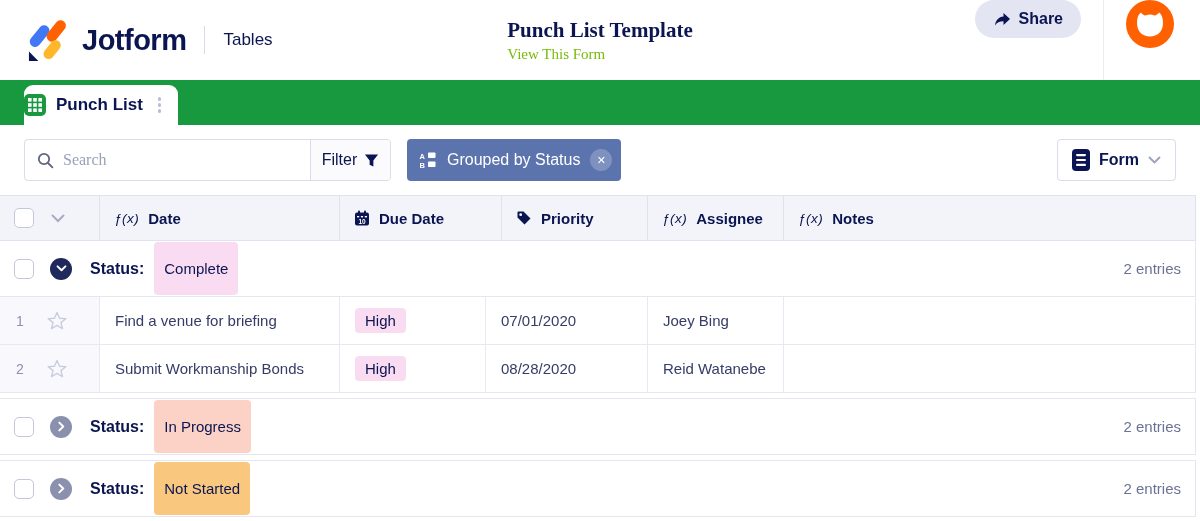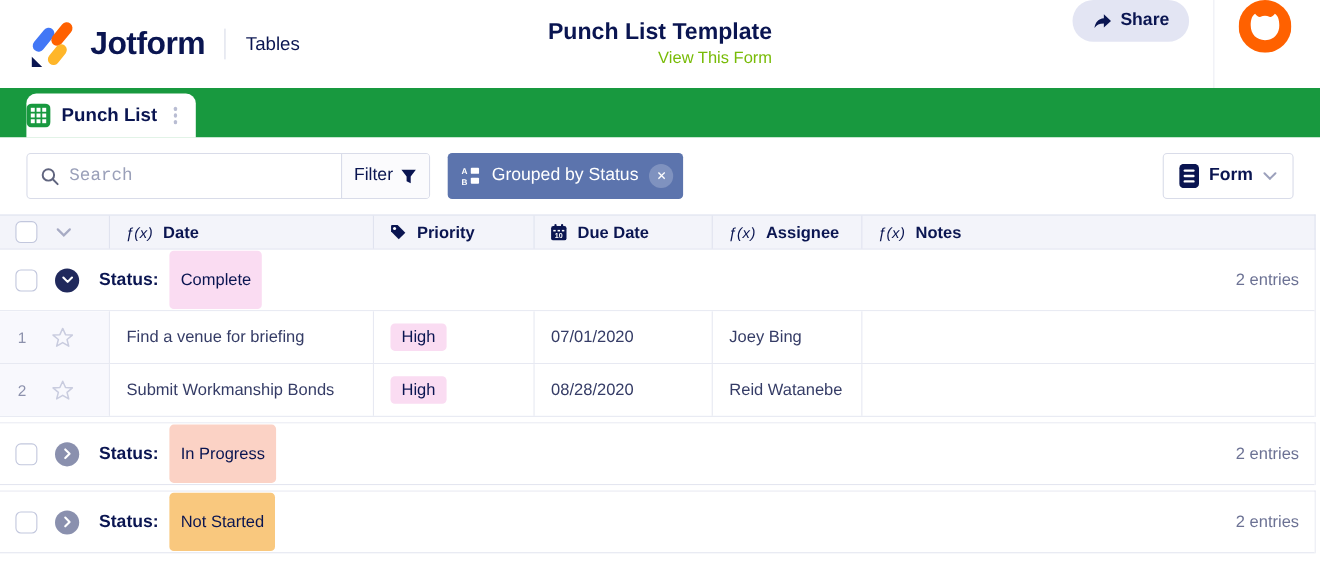--- a/index.html
+++ b/index.html
@@ -7,50 +7,50 @@
   body { font-family:"Liberation Sans", sans-serif; color:#0A1551; }
   .app { position:relative; width:1200px; height:521px; background:#fff; overflow:hidden; }
 
   
   .topbar { position:relative; height:80px; display:flex; align-items:center; padding:0 0 0 24px; background:#fff; }
   .brand-wrap { display:flex; align-items:center; }
   .logo-svg { width:46px; height:46px; margin-right:12px; }
   .wordmark { font-size:29px; font-weight:700; letter-spacing:-0.5px; color:#0A1551; }
   .brand-divider { width:1px; height:28px; background:#D8DBE8; margin:0 18px; }
   .product-name { font-size:17px; color:#0A1551; }
-  .topbar-center { position:absolute; left:50%; top:50%; transform:translate(-50%,-50%); text-align:right; }
+  .topbar-center { position:absolute; left:50%; top:50%; transform:translate(-50%,-50%); text-align:left;font-family:Liberation Serif, serif; }
   .page-title { font-size:21px; font-weight:700; color:#0A1551; }
   .view-form { display:inline-block; font-size:15px; color:#78BB07; margin-top:3px; cursor:pointer; text-decoration:none; }
   .topbar-right { margin-left:auto; display:flex; align-items:flex-start; height:100%; }
   .share-btn { display:flex; align-items:center; gap:8px; height:38px; padding:0 18px; background:#E3E5F3; border:none; border-radius:19px; font-family:inherit; font-size:16px; font-weight:700; color:#0A1551; cursor:pointer; }
   .right-divider { width:1px; height:80px; background:#ECEDF4; margin:0 22px; }
   .avatar { width:48px; height:48px; margin-right:26px; cursor:pointer; }
 
   
   .tabbar { height:45px; background:#18993F; display:flex; align-items:flex-end; padding-left:24px; }
   .tab { display:flex; align-items:center; gap:10px; height:40px; background:#fff; border-radius:9px 9px 0 0; padding:0 12px 0 0; cursor:pointer; }
   .tab-label { font-size:17px; font-weight:700; color:#0A1551; white-space:nowrap; }
   .kebab { display:flex; flex-direction:column; gap:2.5px; padding:4px 5px; cursor:pointer; }
   .kebab i { width:3.5px; height:3.5px; border-radius:50%; background:#B9BDD3; }
 
   
   .toolbar { height:70px; display:flex; align-items:center; padding:0 24px; background:#fff; }
   .search-filter { display:flex; height:42px; border:1px solid #D9DCE9; border-radius:4px; overflow:hidden; background:#fff; }
   .search-box { display:flex; align-items:center; gap:9px; width:285px; padding:0 12px; }
-  .search-box input { border:none; outline:none; flex:1; font-family:Liberation Mono, monospace; font-size:16px; color:#ec4899; background:transparent; }
+  .search-box input { border:none; outline:none; flex:1; font-family:Liberation Serif, serif; font-size:16px; color:#ec4899; background:transparent; }
   .search-box input::placeholder { color:#9AA0B9; }
   .filter-btn { display:flex; align-items:center; justify-content:center; gap:7px; width:80px; border:none; border-left:1px solid #D9DCE9; background:#FBFBFD; font-family:inherit; font-size:16px; color:#0A1551; cursor:pointer; }
   .group-chip { display:flex; align-items:center; gap:10px; height:42px; margin-left:16px; padding:0 9px 0 12px; background:#5C74AD; border-radius:4px; color:#fff; cursor:pointer; }
   .group-chip .chip-label { font-size:16px; white-space:nowrap; }
   .chip-close { display:flex; align-items:center; justify-content:center; width:22px; height:22px; border-radius:50%; background:rgba(255,255,255,0.22); color:#fff; font-size:11px; cursor:pointer; }
   .form-btn { margin-left:auto; display:flex; align-items:center; gap:9px; height:42px; padding:0 14px; background:#fff; border:1px solid #D9DCE9; border-radius:4px; font-family:inherit; font-size:16px; font-weight:700; color:#0A1551; cursor:pointer; }
 
   
   .grid { width:1196px; }
-  .grid-header { display:flex; height:32px; background:#F3F4FA; border-top:1px solid #E0E3EF; border-bottom:1px solid #E0E3EF; border-right:1px solid #E0E3EF; }
+  .grid-header { display:flex; height:46px; background:#F3F4FA; border-top:1px solid #E0E3EF; border-bottom:1px solid #E0E3EF; border-right:1px solid #E0E3EF; }
   .gh-cell { display:flex; align-items:center; gap:9px; padding-left:14px; border-right:1px solid #E0E3EF; font-size:15px; font-weight:700; color:#0A1551; }
   .gh-cell:last-child { border-right:none; }
   .gh-gutter { width:100px; padding-left:14px; gap:17px; }
   .col-task { width:240px; } .col-priority { width:146px; } .col-due { width:162px; } .col-assignee { width:136px; } .col-notes { flex:1; }
   .fx { font-size:13.5px; font-weight:400; color:#0A1551; font-style:italic; letter-spacing:0.5px; white-space:nowrap; }
 
   .section { border-right:1px solid #E4E6F0; }
   .section.gap { margin-top:5px; border-top:1px solid #E4E6F0; }
   .group-row { display:flex; align-items:center; height:56px; background:#fff; border-bottom:1px solid #E4E6F0; padding:0 14px; }
   .status-label { margin-left:18px; font-size:16px; font-weight:700; color:#0A1551; }
@@ -181,38 +181,38 @@
       <div class="gh-cell gh-gutter">
         <span class="checkbox"></span>
         <svg width="14" height="9" viewBox="0 0 14 9">
           <polyline points="1.5,1.5 7,7 12.5,1.5" fill="none" stroke="#A7ABC4" stroke-width="2" stroke-linecap="round"></polyline>
         </svg>
       </div>
       <div class="gh-cell col-task">
         <span class="fx">ƒ(x)</span>
         <span>Date</span>
       </div>
-      <div class="gh-cell col-priority">
-        <svg width="16" height="16" viewBox="0 0 16 16">
-          <path d="M1.5 7.5 V2.5 Q1.5 1.5 2.5 1.5 H7.5 L14.5 8.5 L8.5 14.5 Z" fill="#0A1551"></path>
-          <circle cx="4.7" cy="4.7" r="1.4" fill="#fff"></circle>
-        </svg>
-        <span>Priority</span>
-      </div>
       <div class="gh-cell col-due">
         <svg width="16" height="16" viewBox="0 0 16 16">
           <rect x="1" y="2.5" width="14" height="13" rx="2" fill="#0A1551"></rect>
           <rect x="4" y="0.6" width="2" height="3.6" rx="1" fill="#0A1551"></rect>
           <rect x="10" y="0.6" width="2" height="3.6" rx="1" fill="#0A1551"></rect>
           <rect x="3" y="6" width="2.2" height="1.4" fill="#fff"></rect>
             <rect x="6.9" y="6" width="2.2" height="1.4" fill="#fff"></rect>
             <rect x="10.8" y="6" width="2.2" height="1.4" fill="#fff"></rect>
           <text x="8" y="13.6" font-size="6.5" font-weight="bold" fill="#fff" text-anchor="middle" font-family="Liberation Sans, sans-serif">10</text>
         </svg>
         <span>Due Date</span>
+      </div>
+      <div class="gh-cell col-priority">
+        <svg width="16" height="16" viewBox="0 0 16 16">
+          <path d="M1.5 7.5 V2.5 Q1.5 1.5 2.5 1.5 H7.5 L14.5 8.5 L8.5 14.5 Z" fill="#0A1551"></path>
+          <circle cx="4.7" cy="4.7" r="1.4" fill="#fff"></circle>
+        </svg>
+        <span>Priority</span>
       </div>
       <div class="gh-cell col-assignee">
         <span class="fx">ƒ(x)</span>
         <span>Assignee</span>
       </div>
       <div class="gh-cell col-notes">
         <span class="fx">ƒ(x)</span>
         <span>Notes</span>
       </div>
     </div>

